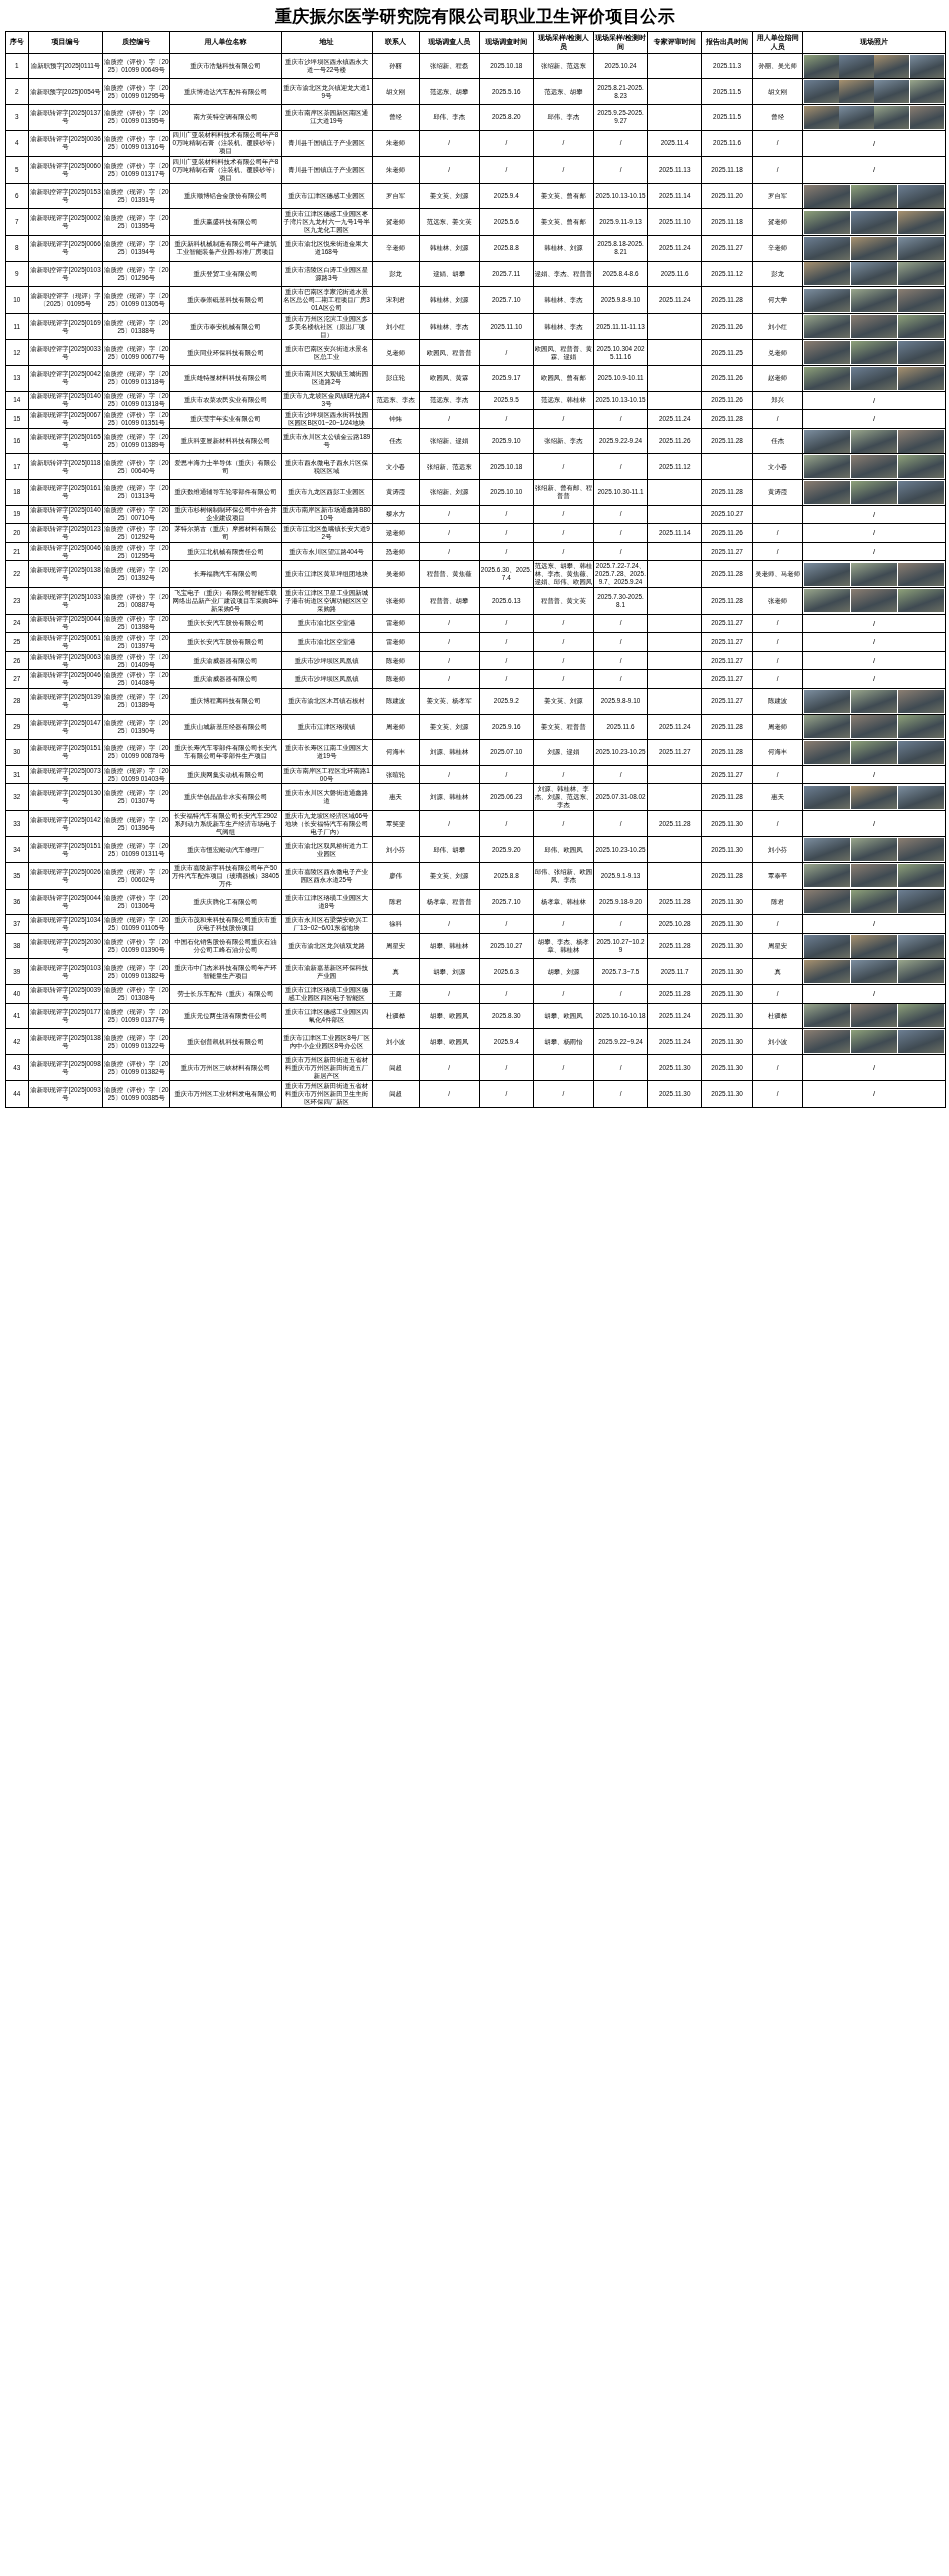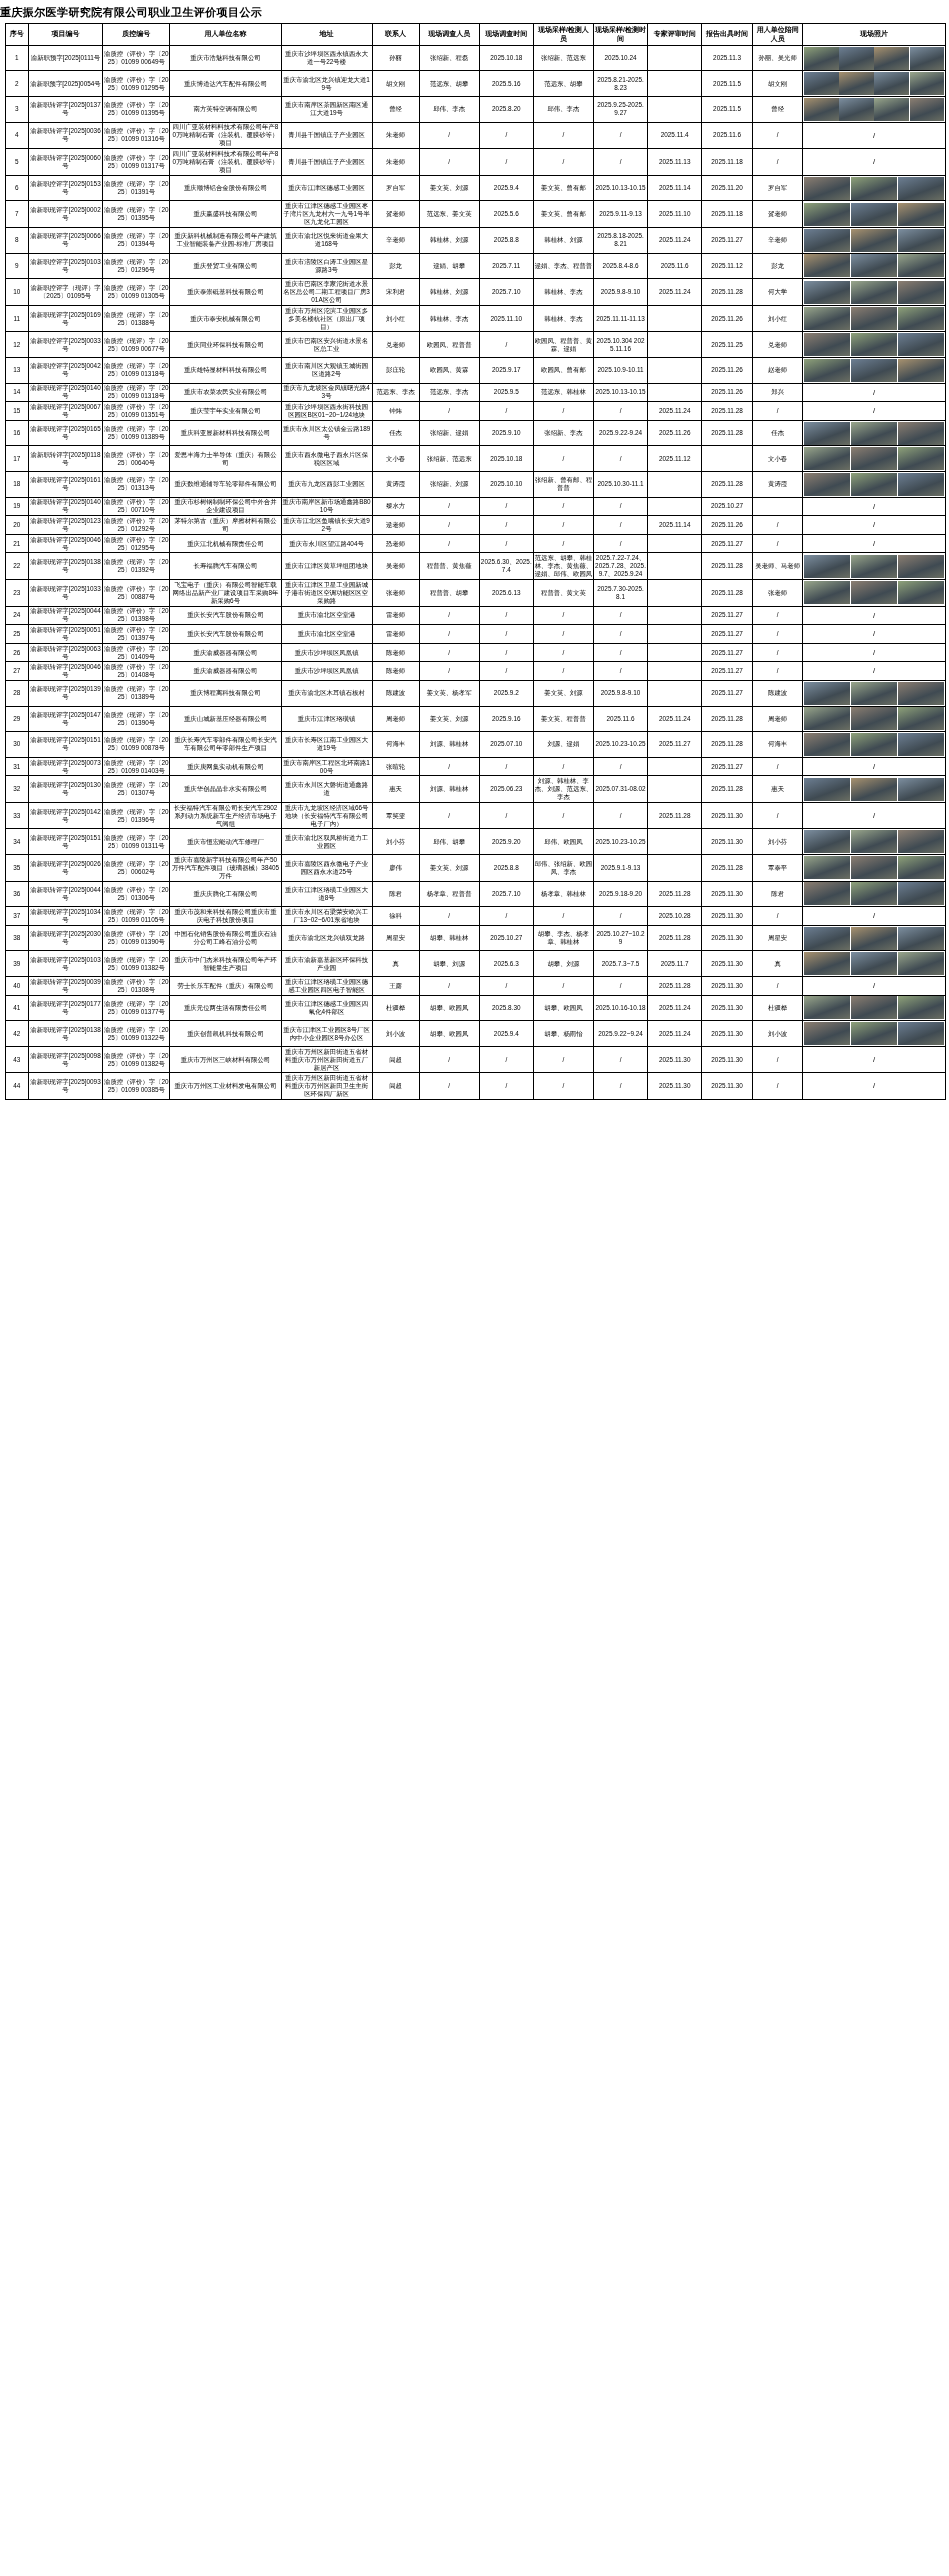--- a/index.html
+++ b/index.html
@@ -1,18 +1,18 @@
 <!DOCTYPE html>
 <html style="font-size:12.3px"><head>
 <meta charset="utf-8">
 <style>
   html,body{margin:0;padding:0;background:#fff;}
   body{font-family:"Liberation Sans","DejaVu Sans",sans-serif;color:#000;}
   .page{width:950px;background:#fff;padding:0;box-sizing:border-box;}
-  .title{text-align:left;font-size:11px;font-weight:bold;padding:4.6px 0 3.8px 0;letter-spacing:0.4px;}
+  .title{text-align:center;font-size:17px;font-weight:bold;padding:4.6px 0 3.8px 0;letter-spacing:0.4px;}
   table{border-collapse:collapse;width:941px;margin:0 4.6px;table-layout:fixed;}
   th,td{border:0.8px solid #000;font-size:6.4px;line-height:1.25;text-align:center;vertical-align:middle;padding:0.8px 0.8px;word-break:break-all;}
   thead th{font-weight:bold;font-size:7px;background:#fff;padding:1.5px 0.8px;}
   .c0{width:17px;}
   .c1{width:60px;}
   .c2{width:54px;}
   .c3{width:91px;}
   .c4{width:74px;}
   .c5{width:37px;}
   .c6{width:48px;}

